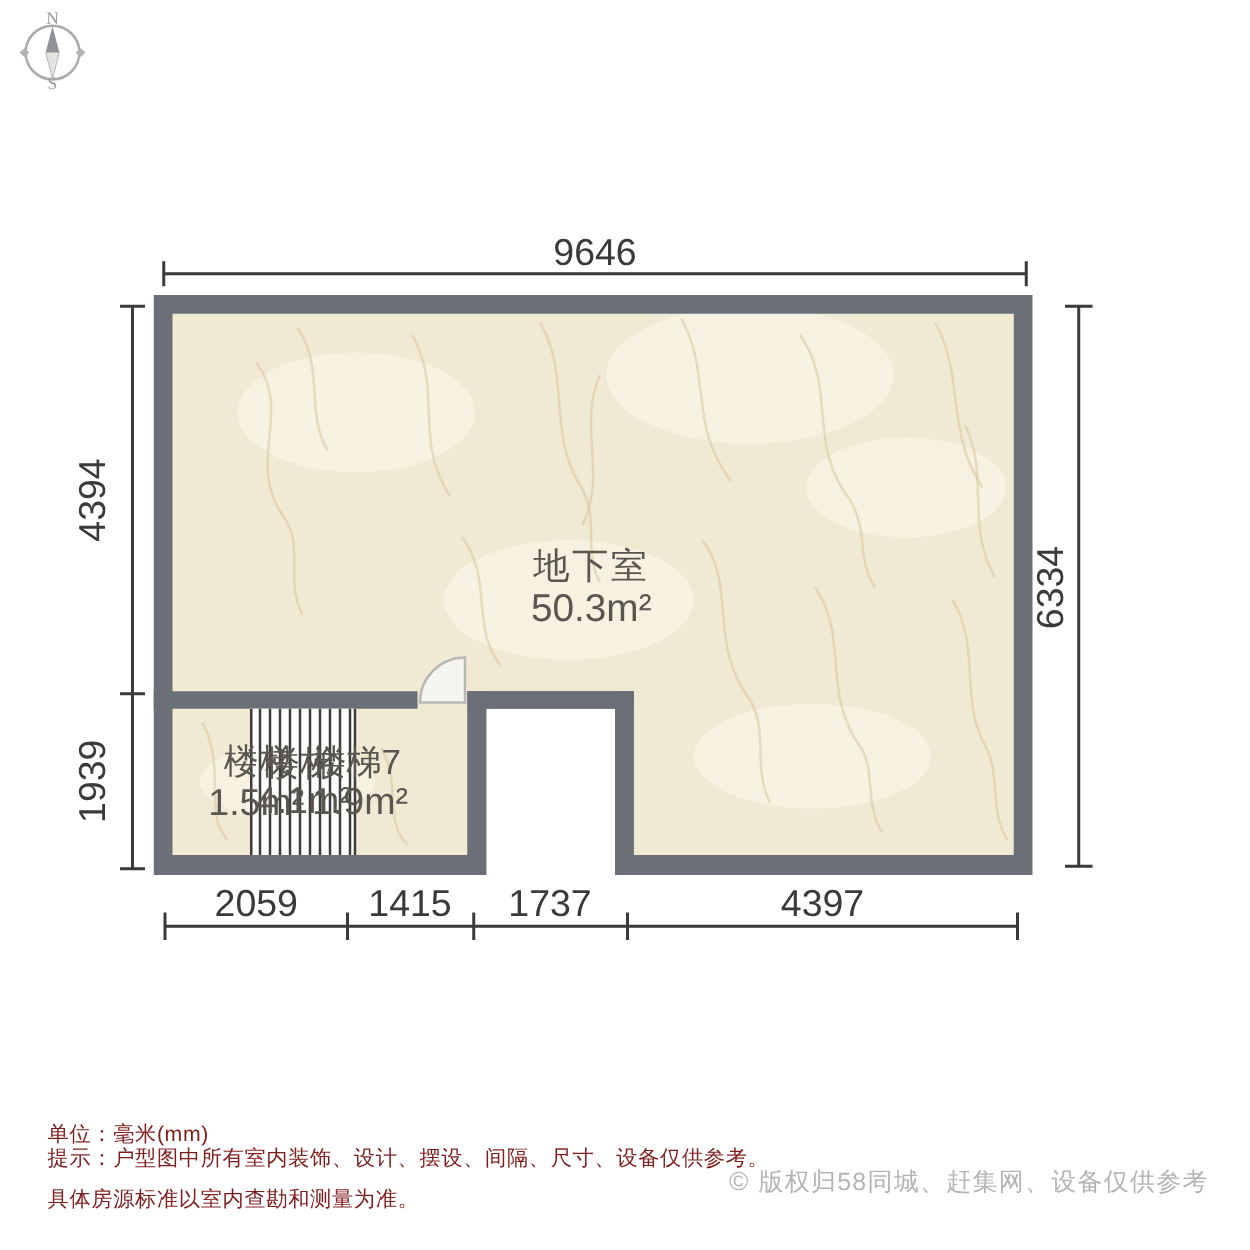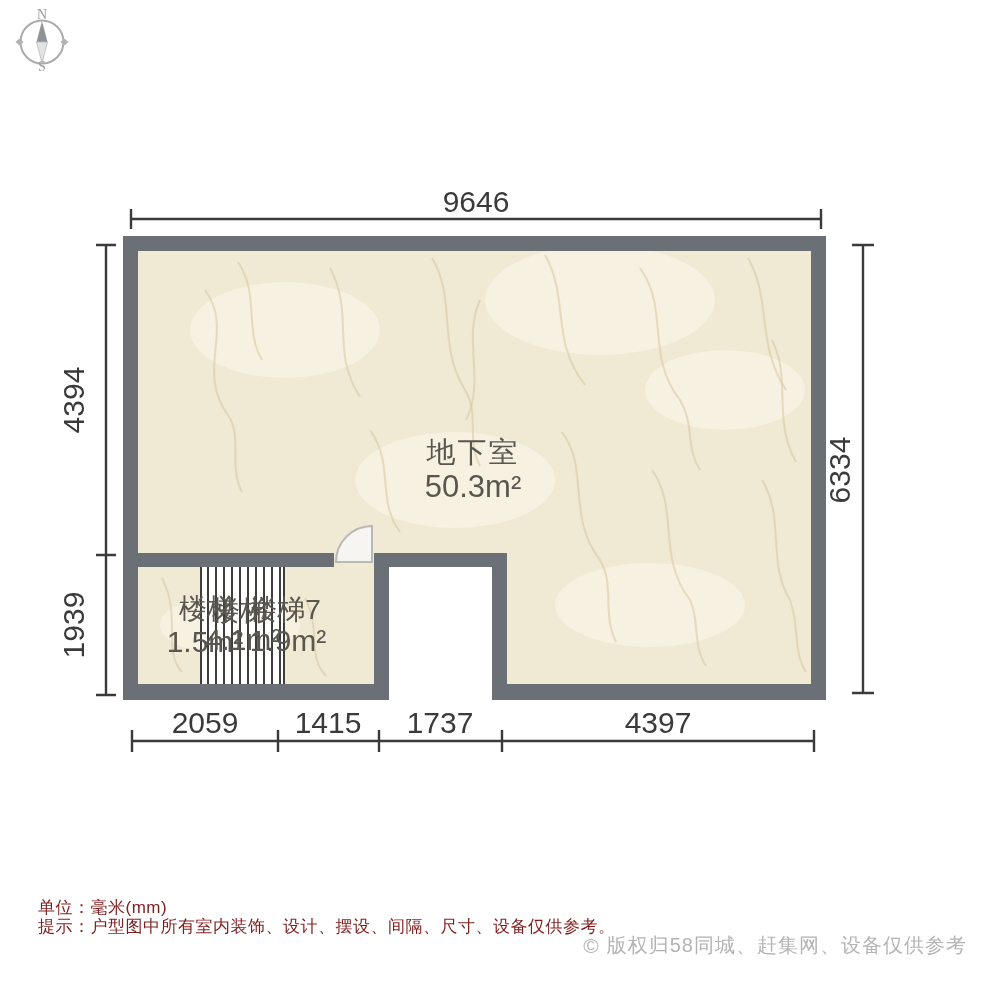--- a/index.html
+++ b/index.html
@@ -110,17 +110,18 @@
       <text class="room-text" x="240" y="620" text-anchor="middle" font-size="28">楼梯</text>
       <text class="room-text" x="243" y="650" text-anchor="middle" font-size="30">4.1m²</text>
       <text class="room-text" x="285" y="619" text-anchor="middle" font-size="28">楼梯7</text>
       <text class="room-text" x="288" y="651" text-anchor="middle" font-size="30">1.9m²</text>
     </g>
   </svg>
 
   
   <div class="footer-note" style="top:896px;">单位：毫米(mm)</div>
   <div class="footer-note" style="top:915px;">提示：户型图中所有室内装饰、设计、摆设、间隔、尺寸、设备仅供参考。</div>
+  <div class="footer-note" style="top:948px;">具体房源标准以室内查勘和测量为准。</div>
   <div class="copyright">
     <span class="sym">©</span>
     <span>版权归58同城、赶集网、设备仅供参考</span>
   </div>
 </div>
 
 </body></html>

